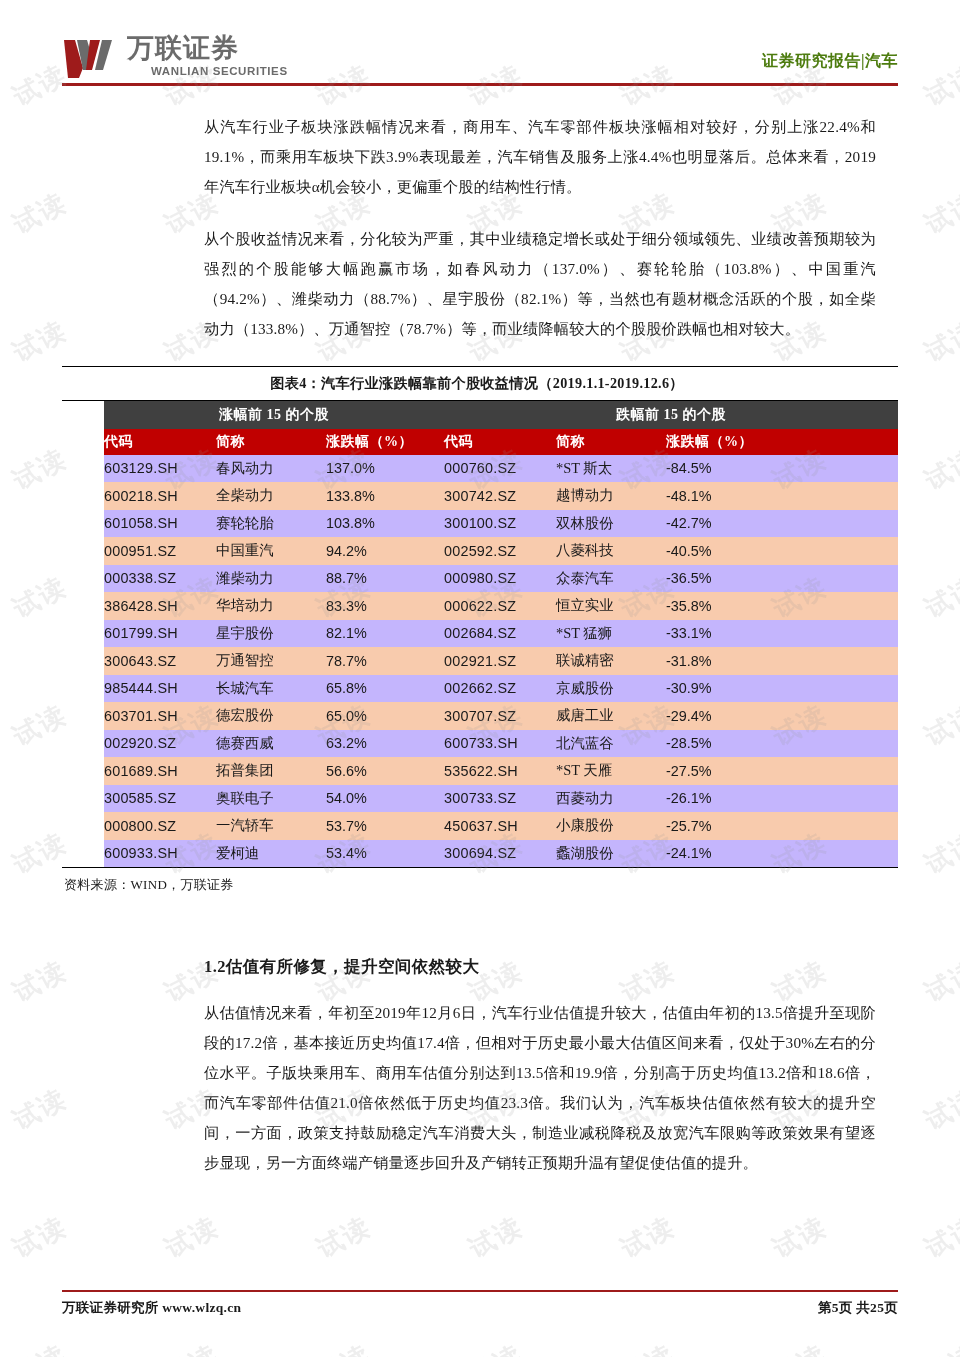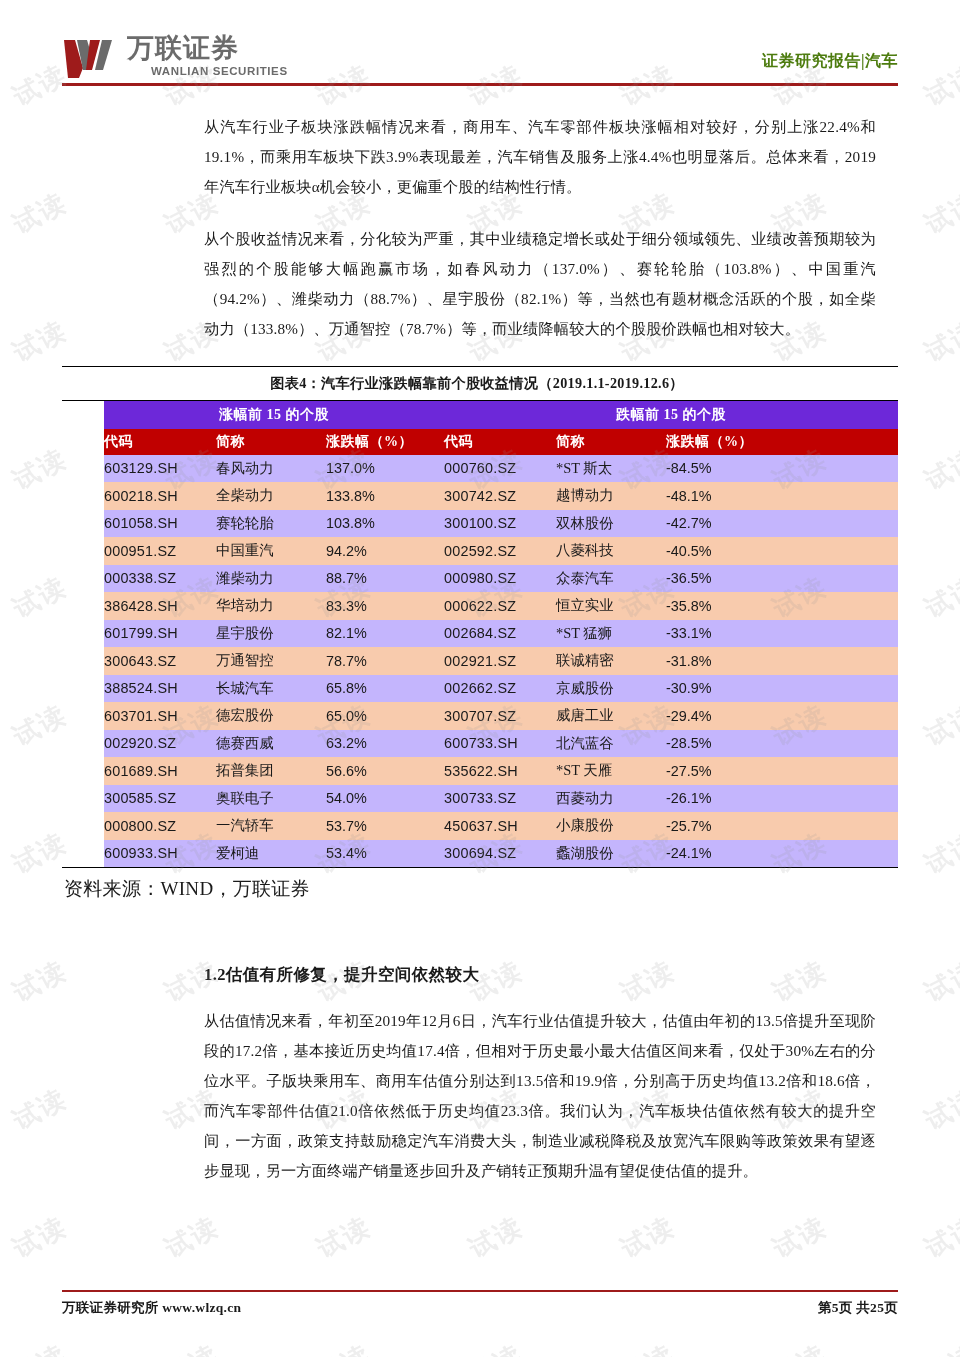--- a/index.html
+++ b/index.html
@@ -91,21 +91,21 @@
   table.data{
     border-collapse:collapse;
     width:100%;
     margin-top:0;
     table-layout:fixed;
   }
   table.data th, table.data td{
     padding:0; margin:0;
   }
   .thead-group td{
-    background:#6d28d9; color:#ffffff;
+    background:#404040; color:#ffffff;
     font-size:14px; font-weight:bold;
     text-align:center;
     height:28px;
     vertical-align:middle;
     letter-spacing:0.5px;
   }
   .thead-cols td{
     background:#C00000; color:#ffffff;
     font-size:14px; font-weight:bold;
     height:26px;
@@ -123,21 +123,21 @@
   }
   tbody tr.alt td{ background:#F8CBAD; }
   tbody tr.plain td{ background:#c4b5fd; }
   tbody tr td.pad{ background:#ffffff !important; }
   .col-code{ font-family:"Liberation Sans", sans-serif; letter-spacing:0.2px;}
   .col-pct{ font-family:Liberation Sans, sans-serif; }
   .table-bottom{
     border-bottom:1.6px solid #000; height:0; line-height:0; font-size:0;
   }
   .source{
-    font-size:19px; padding:8px 0 0 2px; letter-spacing:0.3px;
+    font-size:13px; padding:8px 0 0 2px; letter-spacing:0.3px;
   }
 
   
   h2.sec{
     margin:62px 0 0 0;
     padding-left:142px;
     font-size:16.5px; font-weight:bold; letter-spacing:0.4px;
   }
 
   
@@ -363,21 +363,21 @@
             <td class="pad"></td>
             <td class="col-code">300643.SZ</td>
             <td class="col-name">万通智控</td>
             <td class="col-pct">78.7%</td>
             <td class="col-code">002921.SZ</td>
             <td class="col-name">联诚精密</td>
             <td class="col-pct" colspan="2">-31.8%</td>
           </tr>
           <tr class="plain">
             <td class="pad"></td>
-            <td class="col-code">388524.SH</td>
+            <td class="col-code">985444.SH</td>
             <td class="col-name">长城汽车</td>
             <td class="col-pct">65.8%</td>
             <td class="col-code">002662.SZ</td>
             <td class="col-name">京威股份</td>
             <td class="col-pct" colspan="2">-30.9%</td>
           </tr>
           <tr class="alt">
             <td class="pad"></td>
             <td class="col-code">603701.SH</td>
             <td class="col-name">德宏股份</td>

